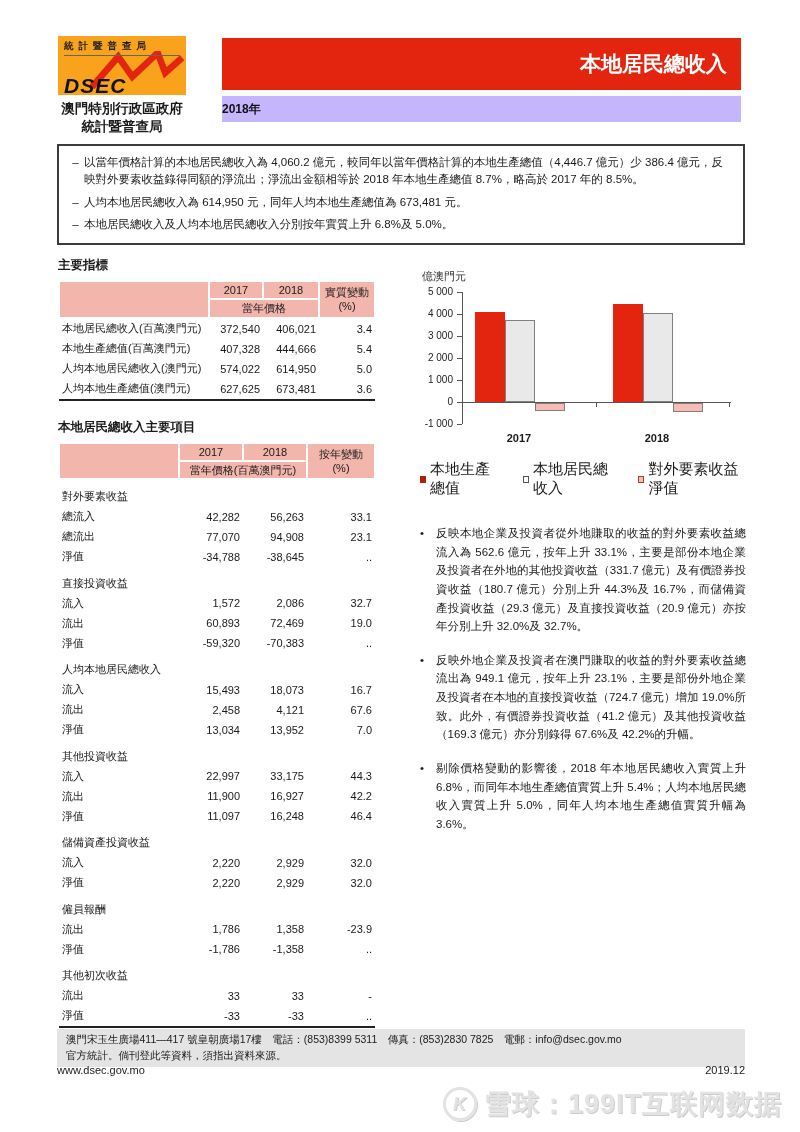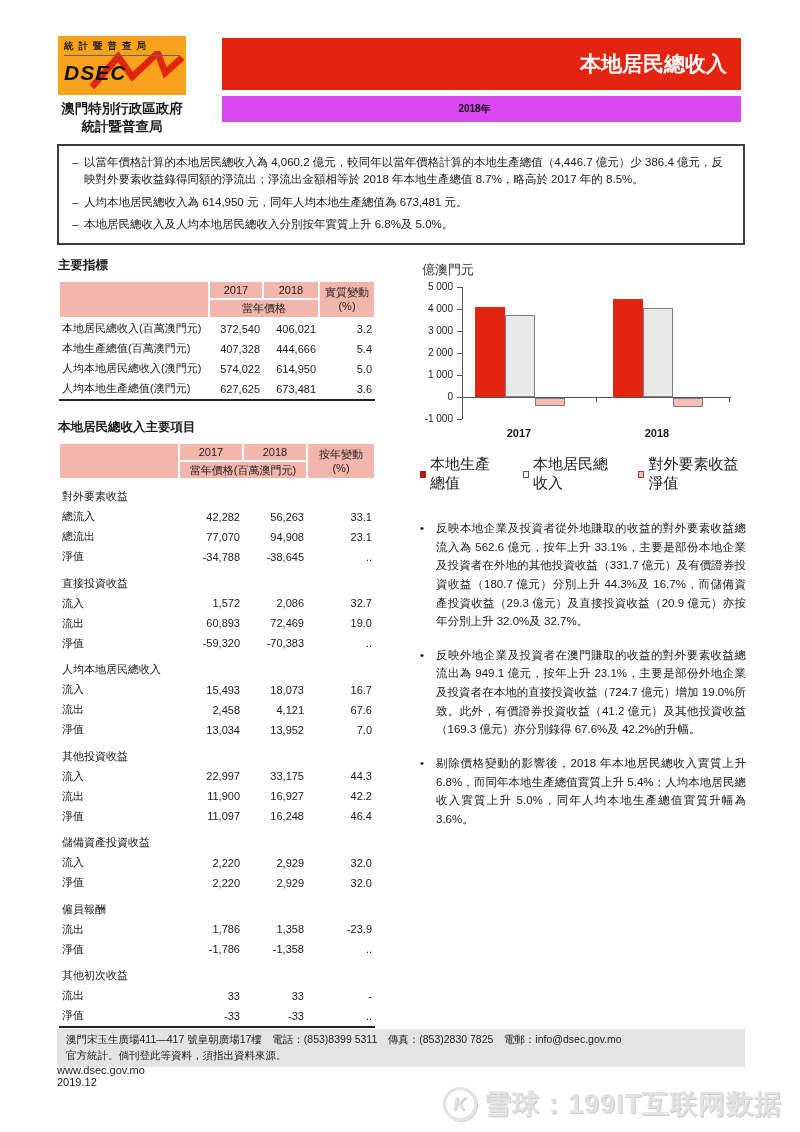--- a/index.html
+++ b/index.html
@@ -4,30 +4,30 @@
 <style>
   html,body{margin:0;padding:0;background:#fff;}
   .page{position:relative;width:800px;height:1132px;background:#ffffff;overflow:hidden;
         font-family:"Liberation Sans","DejaVu Sans",sans-serif;color:#1a1a1a;}
 
   
   .logo-box{position:absolute;left:58px;top:36px;width:128px;height:59px;background:#F9A21B;
             box-sizing:border-box;padding:4px 6px;}
   .logo-top{font-size:9.5px;font-weight:bold;color:#222;letter-spacing:5px;border-bottom:1px solid #666;
             padding-bottom:2px;white-space:nowrap;position:relative;z-index:2;}
-  .logo-dsec{font-size:21px;font-weight:bold;font-style:italic;color:#111;margin-top:5px;
+  .logo-dsec{font-size:21px;font-weight:bold;font-style:italic;color:#111;margin-top:18px;
              position:relative;z-index:2;letter-spacing:1px;}
   .logo-zigzag{position:absolute;right:2px;top:15px;width:94px;height:38px;z-index:1;}
   .org{position:absolute;left:38px;top:100px;width:168px;text-align:center;font-weight:bold;
        font-size:13.5px;line-height:1.3;}
   .banner-red{position:absolute;left:222px;top:38px;width:519px;height:52px;background:#E3250F;
               color:#fff;font-size:21px;font-weight:bold;text-align:right;line-height:52px;
               padding-right:14px;box-sizing:border-box;}
-  .banner-pink{position:absolute;left:222px;top:96px;width:519px;height:26px;background:#d946ef;
-               color:#111;font-size:10px;font-weight:bold;text-align:center;line-height:26px;
+  .banner-pink{position:absolute;left:222px;top:96px;width:519px;height:26px;background:#c4b5fd;
+               color:#111;font-size:12px;font-weight:bold;text-align:left;line-height:26px;
                padding-right:14px;box-sizing:border-box;}
 
   
   .summary{position:absolute;left:57px;top:144px;width:688px;box-sizing:border-box;
            border:2px solid #3c3c3c;padding:8px 12px 5px 8px;font-size:11.5px;line-height:1.5;}
   .srow{display:flex;margin-bottom:5px;}
   .smark{width:17px;flex:none;text-align:center;}
   .stext{flex:1;}
 
   
@@ -41,21 +41,21 @@
   td.num{text-align:right;}
   tr.section-row td{padding-top:9px;}
   .dsec-table{border-bottom:2.5px solid #222;}
   .t2{margin-top:0;}
   .note{font-size:10.5px;margin-top:5px;}
   .tbl-gap{margin-top:18px;}
 
   
   .rightcol{position:absolute;left:420px;top:257px;width:326px;}
   .chart-title{text-align:center;font-weight:bold;font-size:13px;margin-bottom:20px;}
-  .ylabel{font-size:13px;color:#333;margin:4px 0 8px 2px;}
+  .ylabel{font-size:11px;color:#333;margin:12px 0 8px 2px;}
   .plotwrap{position:relative;height:160px;}
   .yticks{position:absolute;left:0;top:0;width:42px;height:132px;}
   .ytick{position:absolute;right:9px;font-size:10px;color:#222;white-space:nowrap;}
   .ymark{position:absolute;right:0;width:5px;height:1px;background:#555;}
   .plot{position:absolute;left:42px;top:0;width:268px;height:132px;border-left:1.5px solid #555;}
   .zero{position:absolute;left:0;right:0;top:110px;height:0;border-top:1.5px solid #555;}
   .bar{position:absolute;box-sizing:border-box;}
   .xmark{position:absolute;width:1px;height:4px;background:#555;top:111px;}
   .xlab{position:absolute;top:140px;font-size:11px;font-weight:bold;width:60px;text-align:center;}
   .legend{display:flex;justify-content:center;gap:20px;font-size:15px;margin-top:8px;}
@@ -63,21 +63,21 @@
   .sw{display:inline-block;width:7px;height:7px;margin-right:4px;box-sizing:border-box;}
   .rbullets{margin-top:26px;font-size:11.5px;line-height:1.62;text-align:justify;}
   .rrow{display:flex;margin-bottom:15px;}
   .rmark{width:16px;flex:none;}
   .rtext{flex:1;}
 
   
   .fstrip{position:absolute;left:57px;top:1029px;width:688px;box-sizing:border-box;background:#E4E4E4;
           font-size:10.5px;line-height:1.5;padding:3px 9px;}
   .wwwline{position:absolute;left:57px;top:1064px;width:688px;display:flex;
-           justify-content:space-between;font-size:11px;flex-direction:column;}
+           justify-content:space-between;font-size:11px;}
   .watermark{position:absolute;right:18px;top:1086px;display:flex;align-items:center;gap:7px;
              font-size:27px;font-weight:bold;color:#e3e3e3;
              text-shadow:1px 1px 0 #cccccc,-1px -1px 0 #ffffff;letter-spacing:1px;}
   .wm-circle{width:28px;height:28px;border:3px solid #e3e3e3;border-radius:50%;flex:none;
              display:flex;align-items:center;justify-content:center;font-size:18px;font-style:italic;
              box-shadow:1px 1px 0 #cccccc;}
 </style>
 </head>
 <body>
 
@@ -130,21 +130,21 @@
         </tr>
         <tr>
           <th colspan="2">當年價格</th>
         </tr>
       </thead>
       <tbody id="t1body">
           <tr>
             <td>本地居民總收入(百萬澳門元)</td>
             <td class="num">372,540</td>
             <td class="num">406,021</td>
-            <td class="num">3.2</td>
+            <td class="num">3.4</td>
           </tr>
           <tr>
             <td>本地生產總值(百萬澳門元)</td>
             <td class="num">407,328</td>
             <td class="num">444,666</td>
             <td class="num">5.4</td>
           </tr>
           <tr>
             <td>人均本地居民總收入(澳門元)</td>
             <td class="num">574,022</td>

